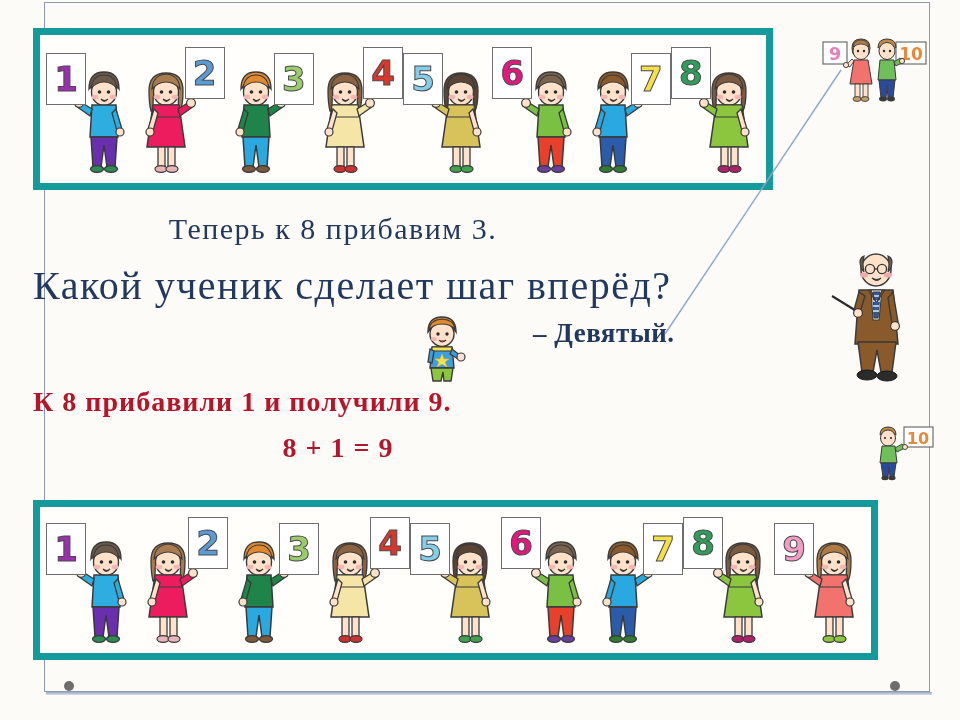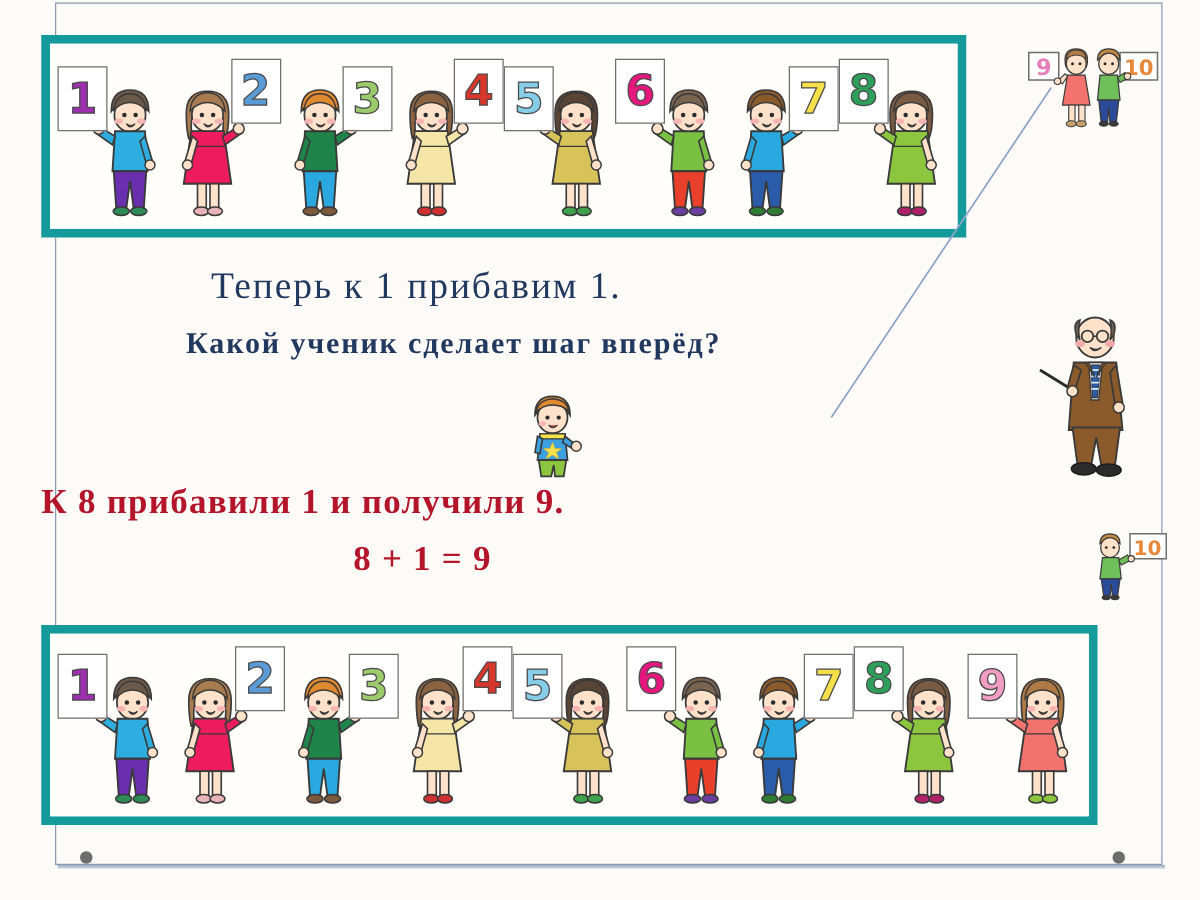--- a/index.html
+++ b/index.html
@@ -80,22 +80,22 @@
   .text-block{
     position:absolute;left:33px;top:200px;width:740px;height:292px;
   }
   .line-1{
     position:absolute;left:0;top:12px;width:600px;
     text-align:center;
     font-size:30px;color:#22395f;letter-spacing:1.5px;
   }
   .line-2{
     position:absolute;left:0;top:62px;width:660px;
-    text-align:center;
-    font-size:24px;color:#22395f;letter-spacing:1.5px;font-weight:bold;
+    text-align:left;
+    font-size:40px;color:#22395f;letter-spacing:1.5px;
   }
   .answer{
     position:absolute;left:500px;top:118px;
     font-size:27px;font-weight:bold;color:#22395f;letter-spacing:.5px;
   }
   .result{
     position:absolute;left:0;top:186px;width:610px;
     text-align:left;
     font-size:28px;font-weight:bold;color:#b4152a;letter-spacing:1px;
   }
@@ -338,21 +338,21 @@
        <path d="M41 48 L47 68 L42 70 L37 52 Z" fill="#ffe2c9" stroke="#3a3a3a" stroke-width="1.3"></path>
        <circle cx="45" cy="71" r="4" fill="#ffe2c9" stroke="#3a3a3a" stroke-width="1.2"></circle>
      </svg>
             </div>
           </div>
         </div>
     </div>
   </div>
 
   <div class="text-block">
-    <div class="line-1">Теперь к 1 прибавим 1.</div>
+    <div class="line-1">Теперь к 8 прибавим 3.</div>
     <div class="line-2">Какой ученик сделает шаг вперёд?</div>
 
     <div class="mini-boy">
       <svg width="52" height="72" viewBox="0 0 52 72">
 
         <path d="M12 20 Q12 5 26 5 Q40 5 40 20 Q36 13 26 13 Q17 13 12 20 Z" fill="#e08a30" stroke="#3a3a3a" stroke-width="1.4"></path>
 
         <ellipse cx="26" cy="22" rx="12" ry="12.5" fill="#ffe2c9" stroke="#3a3a3a" stroke-width="1.4"></ellipse>
         <path d="M13 18 Q14 8 26 7 Q38 8 39 17 Q34 12 26 12 Q18 12 13 18 Z" fill="#e08a30" stroke="#3a3a3a" stroke-width="1.2"></path>
         <circle cx="22" cy="22" r="1.7" fill="#2b2b2b"></circle>
@@ -366,20 +366,21 @@
         <path d="M26 42 L28 47 L33 47 L29 50 L31 55 L26 52 L21 55 L23 50 L19 47 L24 47 Z" fill="#f3e24a" stroke="#e8b820" stroke-width=".6"></path>
 
         <path d="M36 37 L45 44 L42 47 L34 42 Z" fill="#3c9fe0" stroke="#3a3a3a" stroke-width="1.3"></path>
         <circle cx="45" cy="45" r="4" fill="#ffe2c9" stroke="#3a3a3a" stroke-width="1.2"></circle>
         <path d="M14 37 L12 50 L16 51 L18 39 Z" fill="#3c9fe0" stroke="#3a3a3a" stroke-width="1.3"></path>
 
         <path d="M15 56 L37 56 L35 69 L28 69 L27 60 L25 69 L17 69 Z" fill="#8cc63f" stroke="#3a3a3a" stroke-width="1.4"></path>
       </svg>
     </div>
 
+    <div class="answer">– Девятый.</div>
     <div class="result">К 8 прибавили 1 и получили 9.</div>
     <div class="equation">8 + 1 = 9</div>
   </div>
 
   <div class="strip strip-bottom">
     <div class="strip-inner">
       <div class="row" id="bottom-row">
           <div class="kid">
             <div class="card" style="color: rgb(155, 47, 174); -webkit-text-stroke: 1px rgb(74, 74, 74); top: 6px; left: 0px;">1</div>
             <div class="person" style="right: 2px;">

